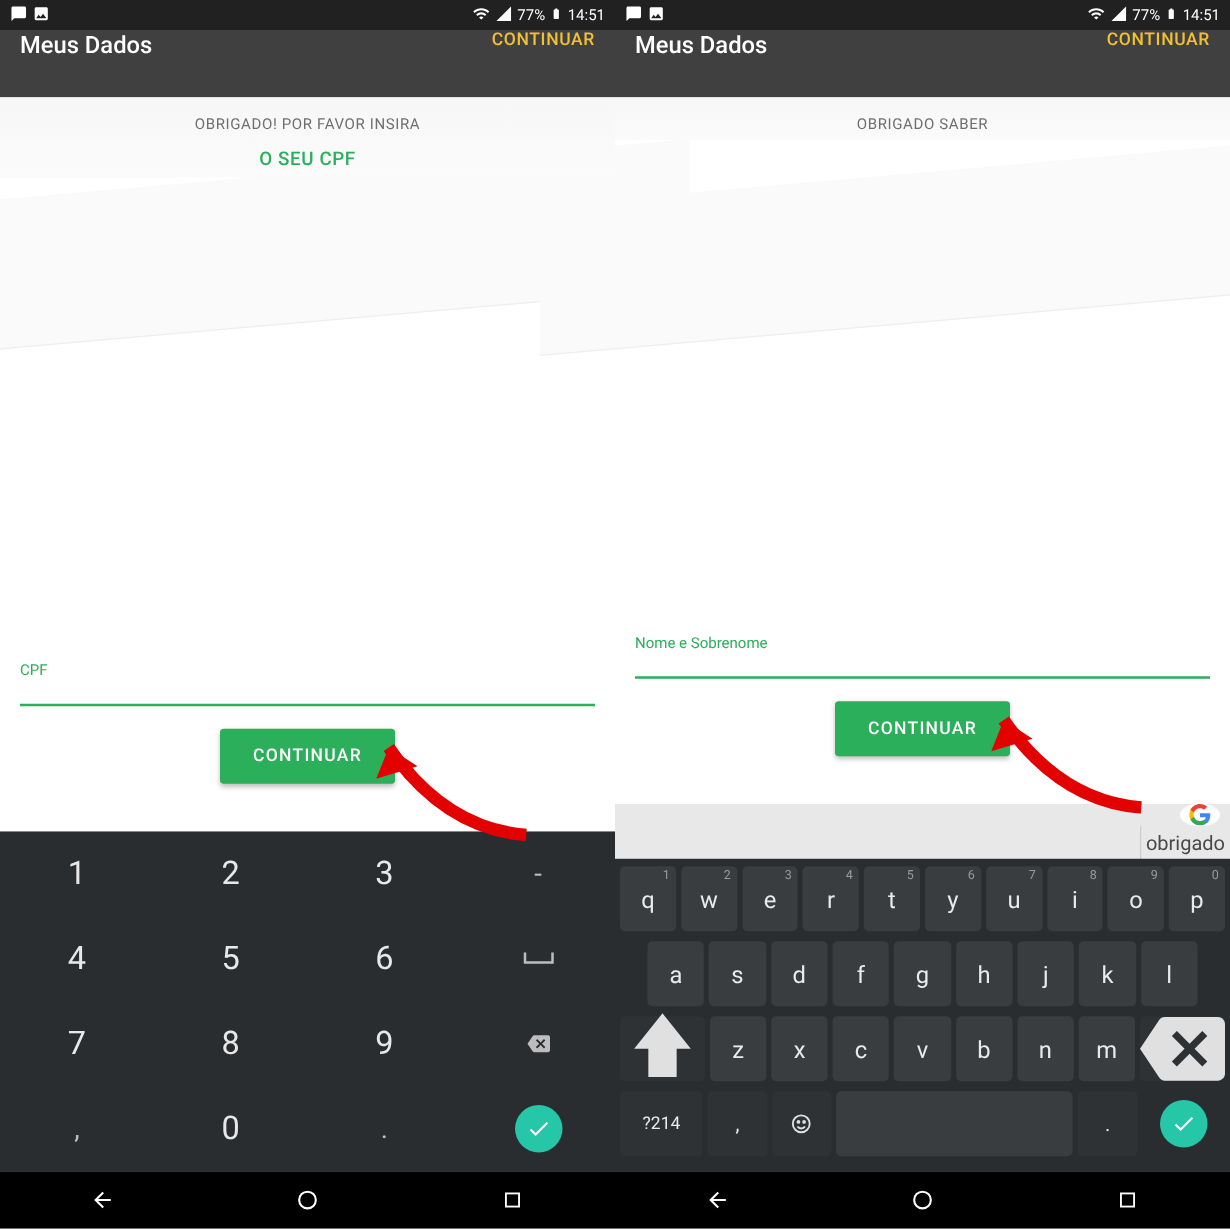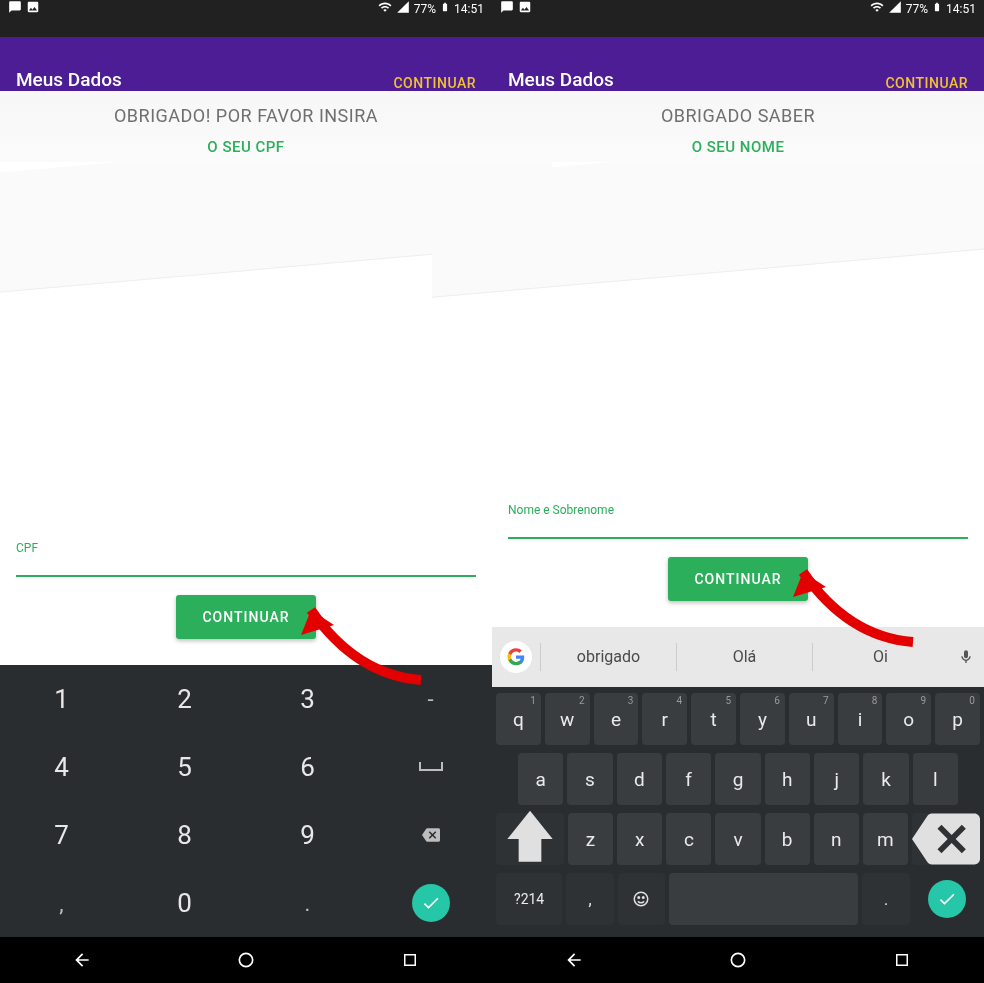--- a/index.html
+++ b/index.html
@@ -1,36 +1,36 @@
 <!DOCTYPE html>
 <html><head>
 <meta charset="utf-8">
 <style>
 * { margin: 0; padding: 0; box-sizing: border-box; font-family: Roboto, Arial, sans-serif; }
 body { width: 984px; height: 983px; display: flex; background: #fff; }
 .screen { width: 492px; height: 983px; display: flex; flex-direction: column; position: relative; }
-.statusbar { height: 37px; background: #212121; display: flex; align-items: flex-start; padding: 0 8px; color: #fff; font-size: 12px; }
+.statusbar { height: 24px; background: #212121; display: flex; align-items: center; padding: 0 8px; color: #fff; font-size: 12px; }
 .status-left { display: flex; gap: 4px; }
 .status-right { margin-left: auto; display: flex; align-items: center; gap: 4px; }
-.appbar { height: 54px; background: #4c1d95; display: flex; align-items: flex-end; padding: 0 16px; }
+.appbar { height: 54px; background: #404040; display: flex; align-items: flex-start; padding: 0 16px; }
 .appbar-title { color: #fff; font-size: 19px; font-weight: 500; }
 .appbar-action { margin-left: auto; color: #f2c033; font-size: 14px; font-weight: 500; letter-spacing: 0.5px; }
 .content { flex: 1; background: #fff; position: relative; display: flex; flex-direction: column; }
 .prompt { text-align: center; padding: 14px 20px 6px; background: linear-gradient(180deg,#f7f7f7,#fbfbfb); position: relative; z-index: 2; }
-.prompt-line1 { color: #6f6f6f; font-size: 18px; letter-spacing: 0.5px; }
+.prompt-line1 { color: #6f6f6f; font-size: 12px; letter-spacing: 0.5px; }
 .prompt-line2 { color: #2baf5b; font-size: 15px; letter-spacing: 0.5px; margin-top: 12px; font-weight: 500; }
 .diag { position: absolute; top: 60px; left: -60px; right: -60px; height: 120px; background: #fafafa; transform: skewY(-5deg); border-bottom: 1px solid #eee; z-index:1;}
-.input-area { margin-top: auto; padding: 0 16px 12px; position: relative; z-index:2;}
+.input-area { margin-top: auto; padding: 0 16px 24px; position: relative; z-index:2;}
 .input-label { color: #2baf5b; font-size: 12px; margin-bottom: 20px; display:block;}
 .input-line { border-bottom: 2px solid #2baf5b; height: 1px; }
 .btn-row { display: flex; justify-content: center; padding: 18px 0 14px; position: relative; }
 .btn-primary { background: #2baf5b; color: #fff; border: none; padding: 14px 26px; font-size: 14px; font-weight: 500; letter-spacing: 1px; border-radius: 3px; box-shadow: 0 2px 4px rgba(0,0,0,0.25); }
 .arrow { position: absolute; width: 130px; height: 90px; pointer-events:none; z-index:10;}
 .arrow svg { width:100%; height:100%; }
-.suggest-bar { height: 60px; background: #e8e8e8; display: flex; align-items: center; }
+.suggest-bar { height: 44px; background: #e8e8e8; display: flex; align-items: flex-end; flex-direction: column; }
 .g-icon { width: 32px; height: 32px; border-radius: 50%; background:#fff; display:flex; align-items:center; justify-content:center; margin:0 8px; font-weight:bold; font-size:16px;} 
 .suggest { flex:1; text-align:center; color:#4a4a4a; font-size:16px; padding:0 4px; border-left:1px solid #ccc; height:28px; line-height:28px;}
 .suggest:first-of-type{border-left:none;}
 .mic { width:36px; display:flex; align-items:center; justify-content:center; color:#555;}
 .keyboard { background: #2a2d30; color: #e0e0e0; }
 .num-kb { display:grid; grid-template-columns: repeat(4,1fr); }
 .num-kb .k { height: 68px; display:flex; align-items:center; justify-content:center; font-size:26px; color:#e8e8e8; border:none; background:transparent;}
 .num-kb .k.sym { font-size:22px; color:#bdbdbd;}
 .num-kb .k.chk { }
 .chk-circ{ width:38px; height:38px; border-radius:50%; background:#26c6a8; display:flex; align-items:center; justify-content:center; color:#fff;}
@@ -184,21 +184,20 @@
 
   <div class="appbar">
     <span class="appbar-title">Meus Dados</span>
     <span class="appbar-action">CONTINUAR</span>
   </div>
 
   <div class="content">
     <div class="diag"></div>
     <div class="prompt">
       <div class="prompt-line1">OBRIGADO SABER</div>
-      <div class="prompt-line2">O SEU NOME</div>
     </div>
     <div class="input-area">
       <span class="input-label">Nome e Sobrenome</span>
       <div class="input-line"></div>
       <div class="btn-row">
         <button class="btn-primary">CONTINUAR</button>
         <div class="arrow" style="left:280px; top:18px;">
           <svg viewBox="0 0 130 90">
               <path d="M125 85 Q 60 80 15 15" stroke="#e30000" stroke-width="10" fill="none"></path>
               <path d="M15 15 L5 40 L38 30 Z" fill="#e30000"></path>

